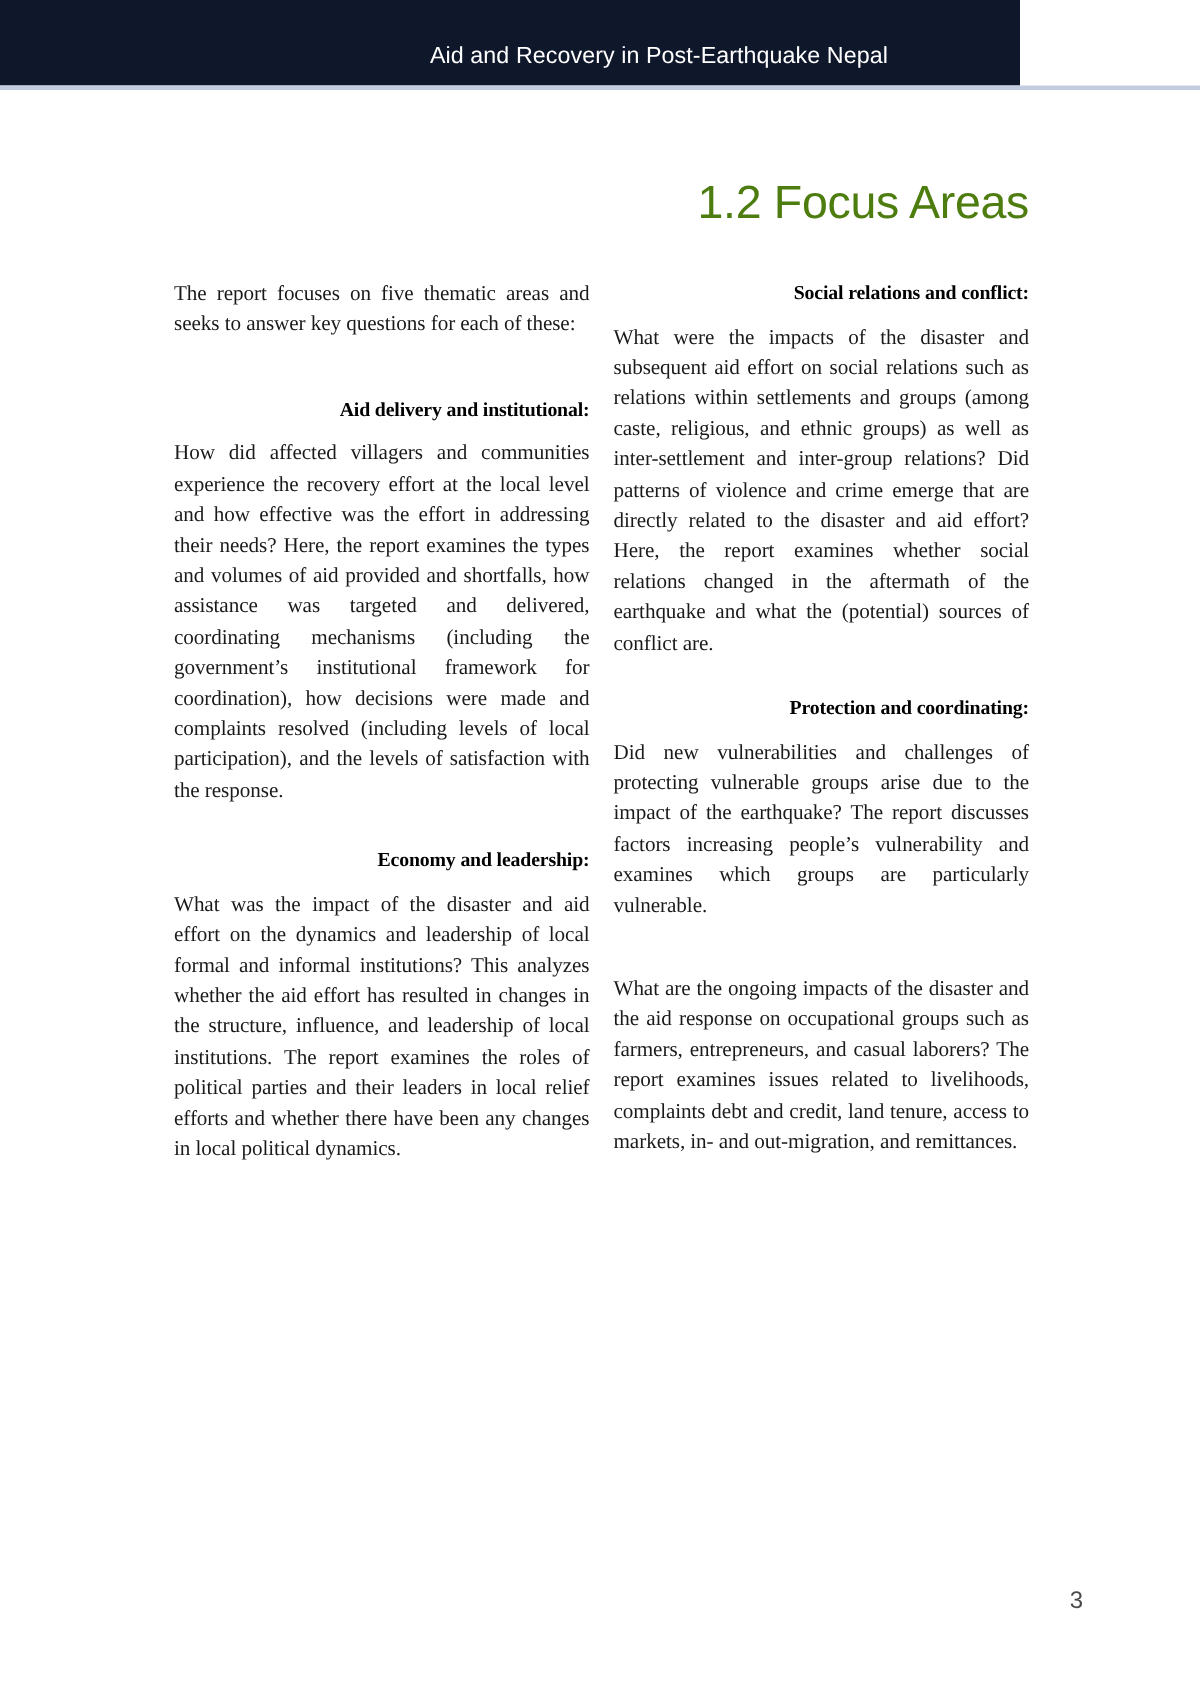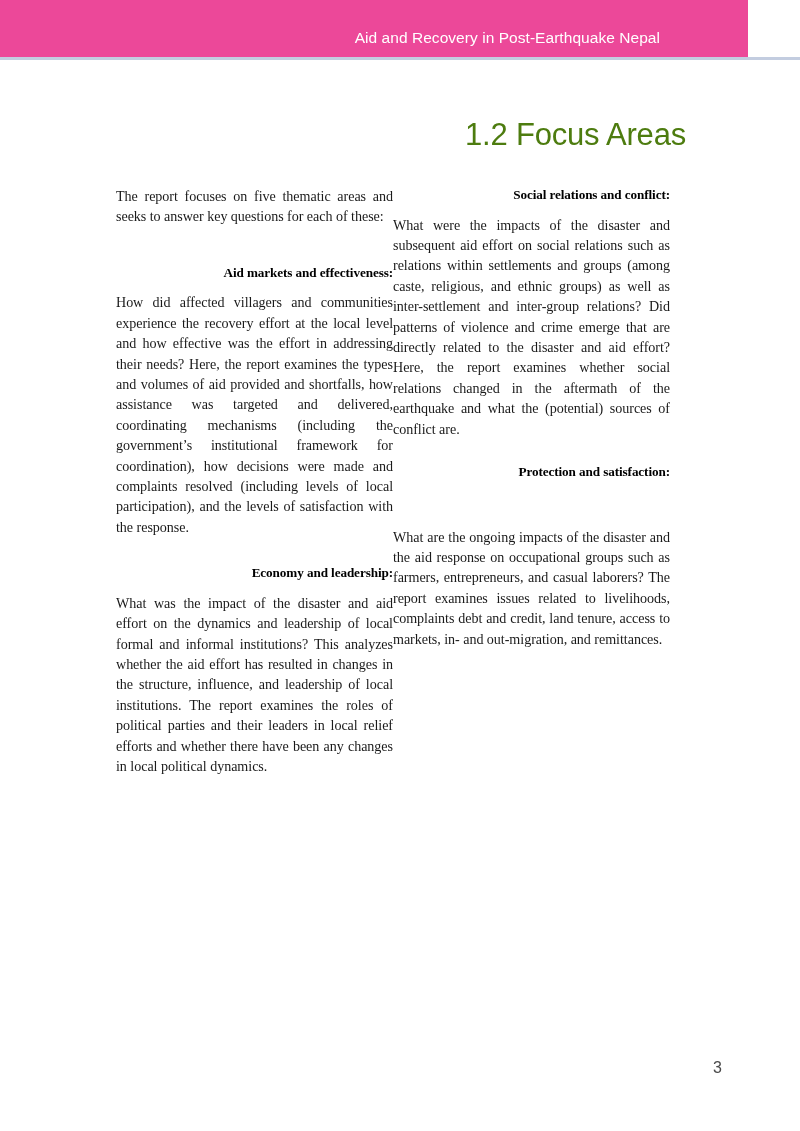--- a/index.html
+++ b/index.html
@@ -21,23 +21,23 @@
     width: 800px;
     height: 1131px;
     background: #ffffff;
   }
 
   
   .running-header {
     position: absolute;
     top: 0;
     left: 0;
-    width: 748px;
+    width: 680px;
     height: 57px;
-    background: #ec4899;
+    background: #0f172a;
     box-sizing: border-box;
   }
   .running-header-rule {
     position: absolute;
     top: 57px;
     left: 0;
     width: 800px;
     height: 3px;
     background: #c3cde0;
   }
@@ -69,21 +69,21 @@
   }
 
   
   .columns {
     position: absolute;
     top: 186px;
     left: 116px;
     width: 570px;
     display: flex;
     flex-direction: row;
-    gap: 0;
+    gap: 16px;
   }
   .col {
     width: 277px;
     flex: 0 0 277px;
   }
 
   h3.subhead {
     margin: 0;
     font-family: "Liberation Serif", "DejaVu Serif", serif;
     font-size: 13.2px;
@@ -135,42 +135,43 @@
   <div class="section-title">1.2 Focus Areas</div>
 
   <div class="columns">
 
     <div class="col">
 
       <p class="body-par">The report focuses on five thematic areas and seeks to answer key questions for each of these:</p>
 
       <div class="gap-intro"></div>
 
-      <h3 class="subhead">Aid markets and effectiveness:</h3>
+      <h3 class="subhead">Aid delivery and institutional:</h3>
       <div class="gap-head"></div>
       <p class="body-par">How did affected villagers and communities experience the recovery effort at the local level and how effective was the effort in addressing their needs? Here, the report examines the types and volumes of aid provided and shortfalls, how assistance was targeted and delivered, coordinating mechanisms (including the government’s institutional framework for coordination), how decisions were made and complaints resolved (including levels of local participation), and the levels of satisfaction with the response.</p>
 
       <div class="gap-par"></div>
 
       <h3 class="subhead">Economy and leadership:</h3>
       <div class="gap-head"></div>
       <p class="body-par">What was the impact of the disaster and aid effort on the dynamics and leadership of local formal and informal institutions? This analyzes whether the aid effort has resulted in changes in the structure, influence, and leadership of local institutions. The report examines the roles of political parties and their leaders in local relief efforts and whether there have been any changes in local political dynamics.</p>
 
     </div>
 
     <div class="col">
 
       <h3 class="subhead">Social relations and conflict:</h3>
       <div class="gap-head"></div>
       <p class="body-par">What were the impacts of the disaster and subsequent aid effort on social relations such as relations within settlements and groups (among caste, religious, and ethnic groups) as well as inter-settlement and inter-group relations? Did patterns of violence and crime emerge that are directly related to the disaster and aid effort? Here, the report examines whether social relations changed in the aftermath of the earthquake and what the (potential) sources of conflict are.</p>
 
       <div class="gap-par-sm"></div>
 
-      <h3 class="subhead">Protection and satisfaction:</h3>
+      <h3 class="subhead">Protection and coordinating:</h3>
       <div class="gap-head"></div>
+      <p class="body-par">Did new vulnerabilities and challenges of protecting vulnerable groups arise due to the impact of the earthquake? The report discusses factors increasing people’s vulnerability and examines which groups are particularly vulnerable.</p>
 
       <div class="gap-par-sm"></div>
 
       <div class="gap-head"></div>
       <p class="body-par">What are the ongoing impacts of the disaster and the aid response on occupational groups such as farmers, entrepreneurs, and casual laborers? The report examines issues related to livelihoods, complaints debt and credit, land tenure, access to markets, in- and out-migration, and remittances.</p>
 
     </div>
 
   </div>
 

